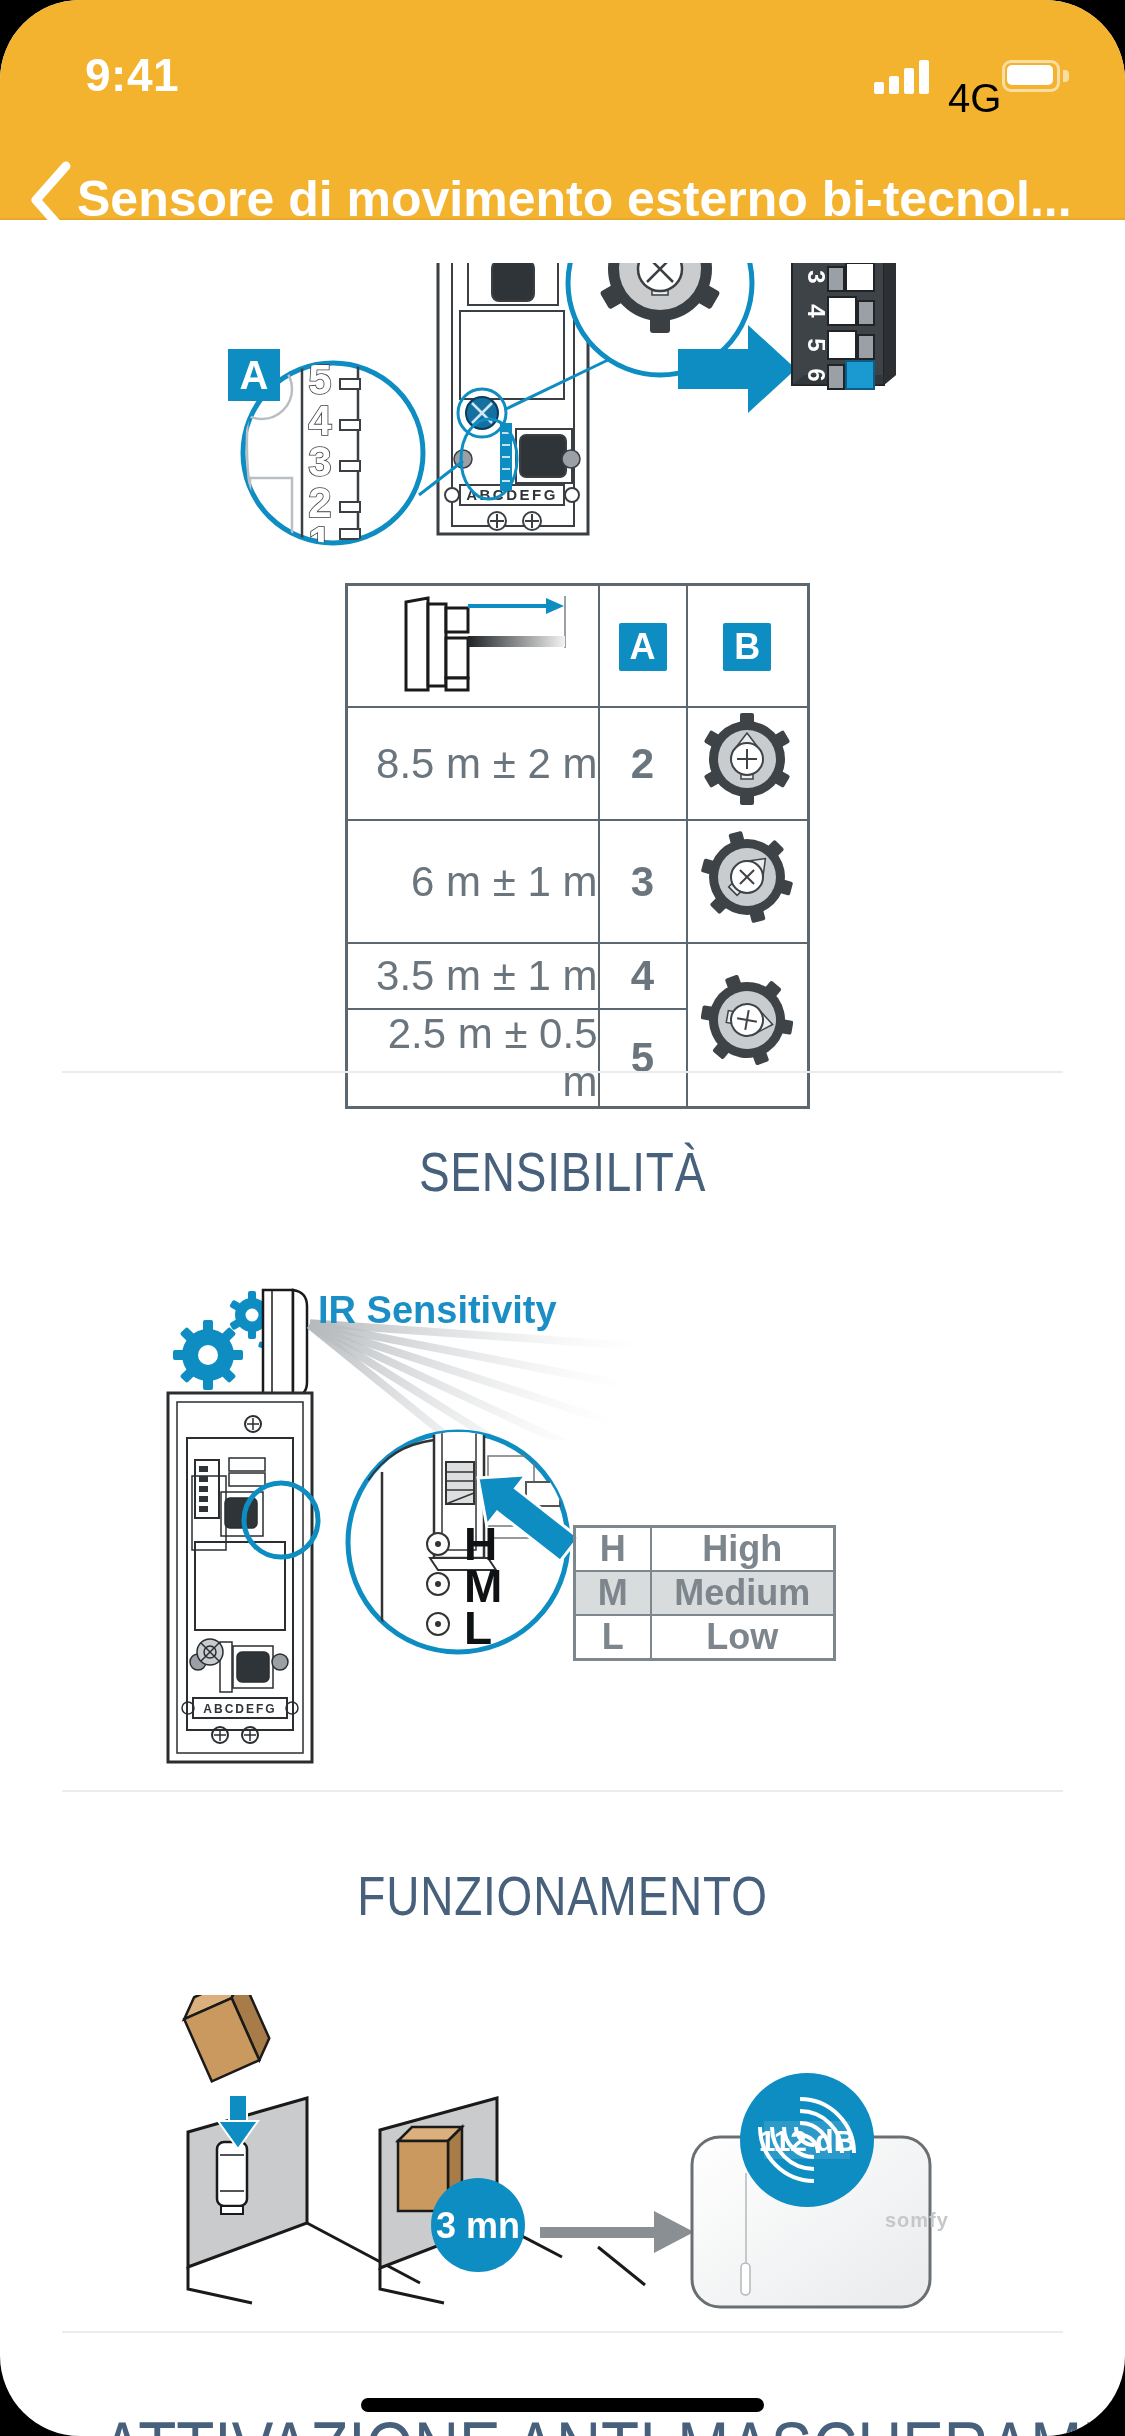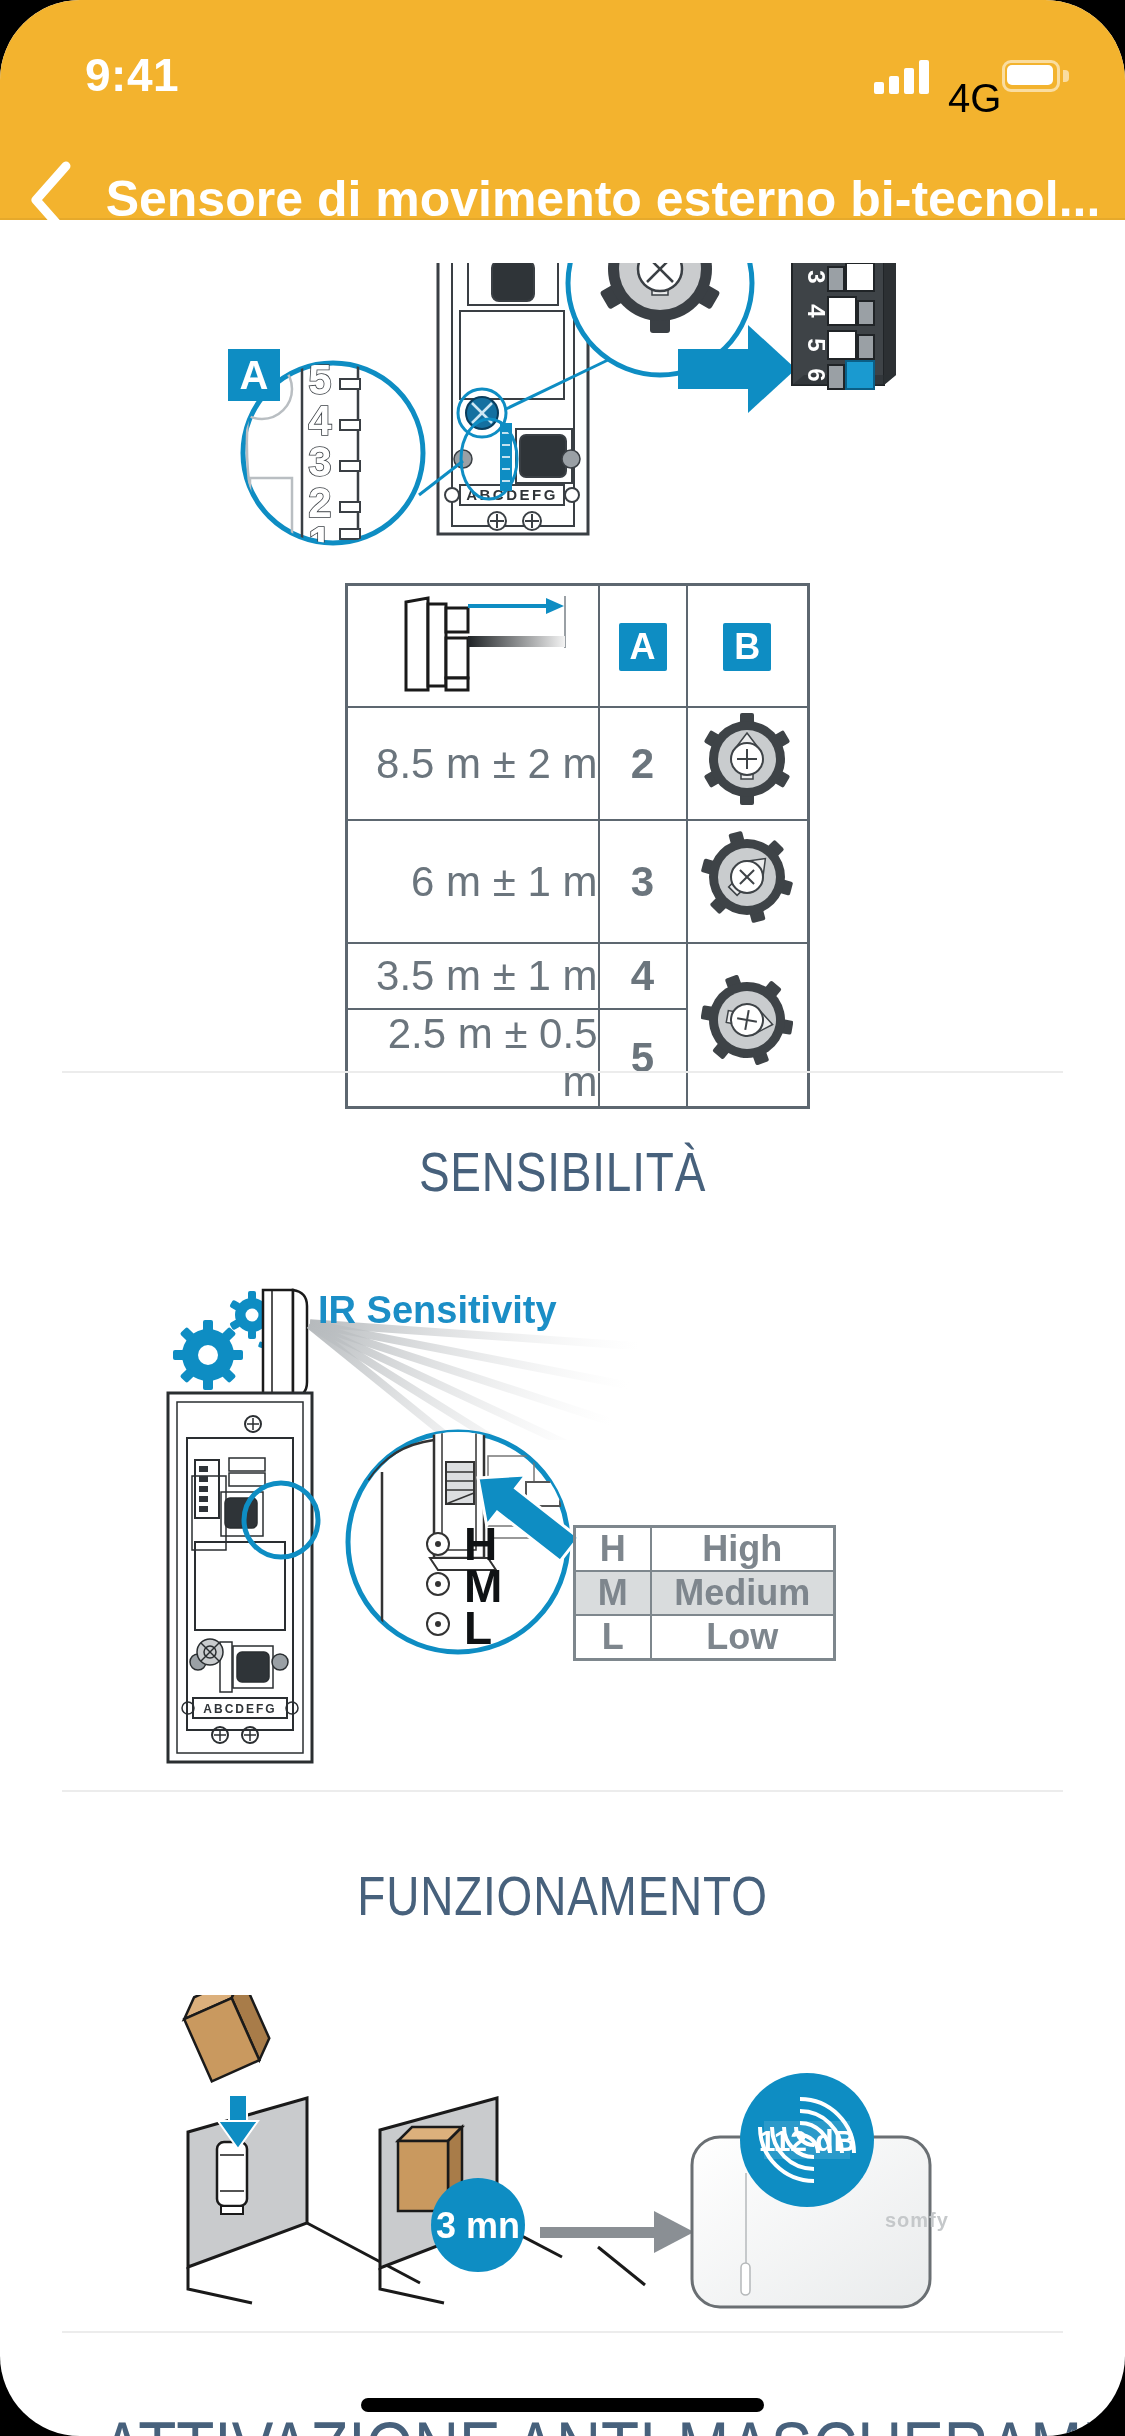--- a/index.html
+++ b/index.html
@@ -10,22 +10,22 @@
   .header{position:absolute;left:0;top:0;width:1125px;height:220px;background:#f3b32e;
           box-shadow:inset 0 -2px 0 rgba(0,0,0,0.05);}
   .time{position:absolute;left:85px;top:48px;font-size:46px;font-weight:700;color:#fff;letter-spacing:.5px;}
   .sig{position:absolute;left:874px;top:60px;}
   .net{position:absolute;left:948px;top:56px;font-size:40px;color:#000000;font-weight:400;margin-top:20px;}
   .batt{position:absolute;left:1002px;top:60px;width:70px;height:32px;}
   .batt .shell{position:absolute;left:0;top:0;width:52px;height:26px;border:3px solid rgba(255,255,255,.55);border-radius:9px;}
   .batt .fill{position:absolute;left:5px;top:5px;width:46px;height:20px;background:#fff;border-radius:5px;}
   .batt .nub{position:absolute;left:61px;top:10px;width:6px;height:12px;background:rgba(255,255,255,.55);border-radius:0 4px 4px 0;}
   .back{position:absolute;left:22px;top:158px;width:56px;height:84px;cursor:pointer;}
-  .navtitle{position:absolute;left:88px;top:170px;width:1030px;font-size:50px;font-weight:700;color:#fff;
-            white-space:nowrap;overflow:hidden;text-align:center;}
+  .navtitle{position:absolute;left:77px;top:170px;width:1030px;font-size:50px;font-weight:700;color:#fff;
+            white-space:nowrap;overflow:hidden;}
   
   .divider{position:absolute;left:62px;width:1001px;height:2px;background:#ececec;}
   .sec-title{position:absolute;left:0;width:1125px;text-align:center;color:#47617c;
              font-size:56px;font-weight:400;letter-spacing:1px;transform:scaleX(0.82);line-height:64px;}
   .cut-title{position:absolute;left:0;top:2407px;width:1125px;text-align:center;color:#47617c;
              font-size:76px;font-weight:400;white-space:nowrap;transform:scaleX(0.82);line-height:1.1;}
   svg text{font-family:"Liberation Sans", sans-serif;}
   
   .range-table{position:absolute;left:345px;top:583px;border-collapse:collapse;table-layout:fixed;}
   .range-table td{border:2px solid #5d6770;padding:0;color:#6b757d;font-size:42px;vertical-align:middle;}

